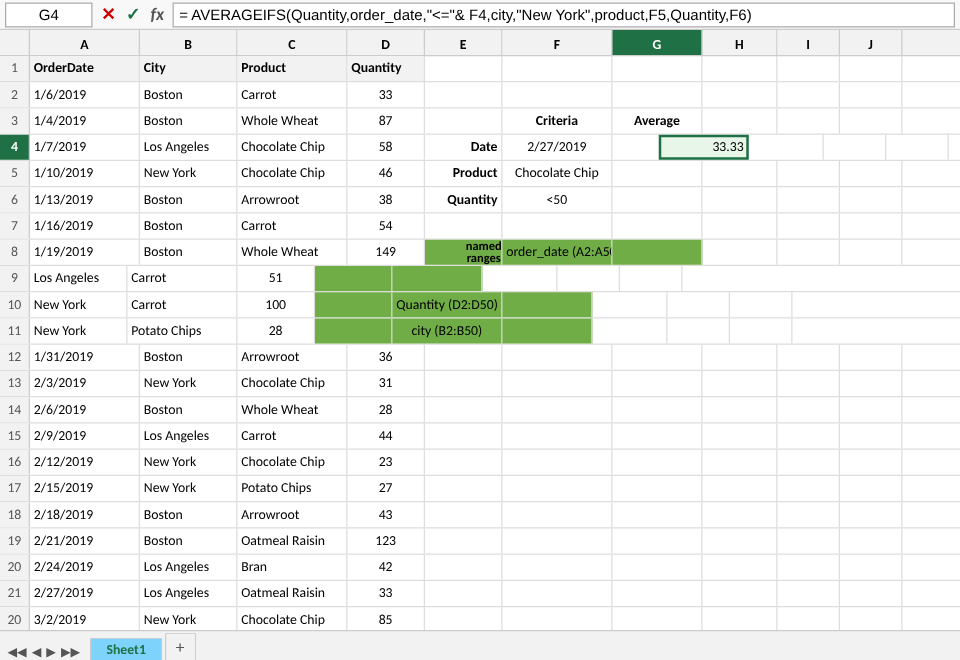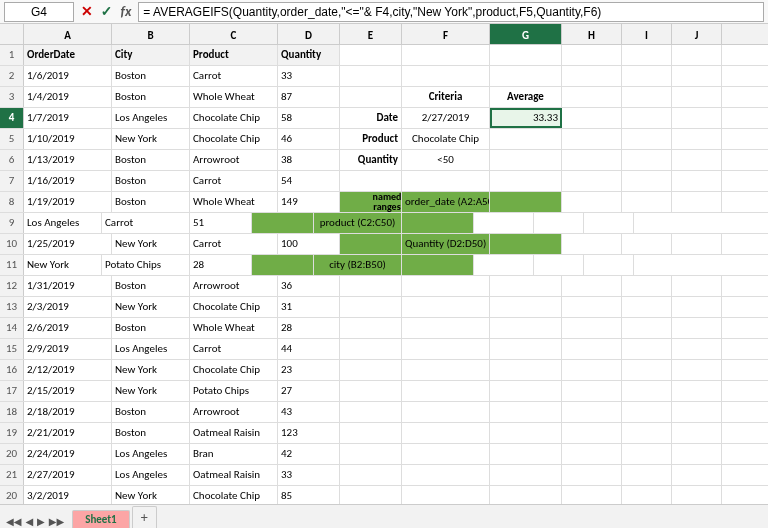--- a/index.html
+++ b/index.html
@@ -39,23 +39,23 @@
     .row { display: flex; border-bottom: 1px solid #ddd; }
     .row-num {
       width: 24px; min-width: 24px; background: #f2f2f2; border-right: 1px solid #ccc;
       text-align: center; font-size: 11px; line-height: 20px; height: 20px; color: #555;
     }
     .row-num.selected { background: #1f7145; color: #fff; font-weight: bold; }
     .cell {
       height: 20px; line-height: 20px; border-right: 1px solid #ddd;
       padding: 0 3px; font-size: 11px; overflow: hidden; white-space: nowrap;
     }
-    .cell.selected { background: #e8f5e9; outline: 2px solid #1f7145; outline-offset: -2px; }
+    .cell.selected { background: #e8f5e9; outline: 2px solid #1f7145; outline-offset: -2px; margin-left: 37px; }
     .cell.header-cell { font-weight: bold; background: #f2f2f2; }
-    .cell.number { text-align: left; }
+    .cell.number { text-align: center; }
     .cell.green-bg { background: #70ad47; color: #000; }
     .cell.green-label { background: #70ad47; color: #000; font-weight: bold; padding-left: 36px; }
     .cell.bold { font-weight: bold; }
 
     
     .col-a { width: 88px; min-width: 88px; }
     .col-b { width: 78px; min-width: 78px; }
     .col-c { width: 88px; min-width: 88px; }
     .col-d { width: 62px; min-width: 62px; }
     .col-e { width: 62px; min-width: 62px; }
@@ -65,21 +65,21 @@
     .col-i { width: 50px; min-width: 50px; }
     .col-j { width: 50px; min-width: 50px; }
 
     
     .sheet-tabs {
       height: 24px; background: #f2f2f2; border-top: 1px solid #ccc;
       display: flex; align-items: flex-end; padding: 0 4px; gap: 2px;
     }
     .sheet-tab {
       padding: 2px 12px; border: 1px solid #ccc; border-bottom: none;
-      background: #fca5a5; font-size: 11px; cursor: pointer; border-radius: 2px 2px 0 0;
+      background: #7dd3fc; font-size: 11px; cursor: pointer; border-radius: 2px 2px 0 0;
       color: #1f7145; font-weight: bold;
     }
     .sheet-tab-add {
       padding: 2px 8px; border: 1px solid #ccc; border-bottom: none;
       background: #f2f2f2; font-size: 14px; cursor: pointer; border-radius: 2px 2px 0 0; color: #555;
     }
     .nav-arrows { display: flex; align-items: center; margin-right: 4px; color: #555; }
   </style>
 </head>
 <body>
@@ -225,30 +225,28 @@
         <div class="cell col-i"></div>
         <div class="cell col-j"></div>
       </div>
 
       <div class="row">
         <div class="row-num">9</div>
         <div class="cell col-b">Los Angeles</div>
         <div class="cell col-c">Carrot</div>
         <div class="cell col-d number">51</div>
         <div class="cell col-e green-label" style="text-align:center;"></div>
-        <div class="cell col-f green-bg" style="text-align:center;">product (C2:C50)</div>
         <div class="cell col-g green-bg"></div>
         <div class="cell col-h"></div>
         <div class="cell col-i"></div>
         <div class="cell col-j"></div>
       </div>
 
       <div class="row">
         <div class="row-num">10</div>
-        <div class="cell col-a">1/25/2019</div>
         <div class="cell col-b">New York</div>
         <div class="cell col-c">Carrot</div>
         <div class="cell col-d number">100</div>
         <div class="cell col-e green-label"></div>
         <div class="cell col-f green-bg" style="text-align:center;">Quantity (D2:D50)</div>
         <div class="cell col-g green-bg"></div>
         <div class="cell col-h"></div>
         <div class="cell col-i"></div>
         <div class="cell col-j"></div>
       </div>

